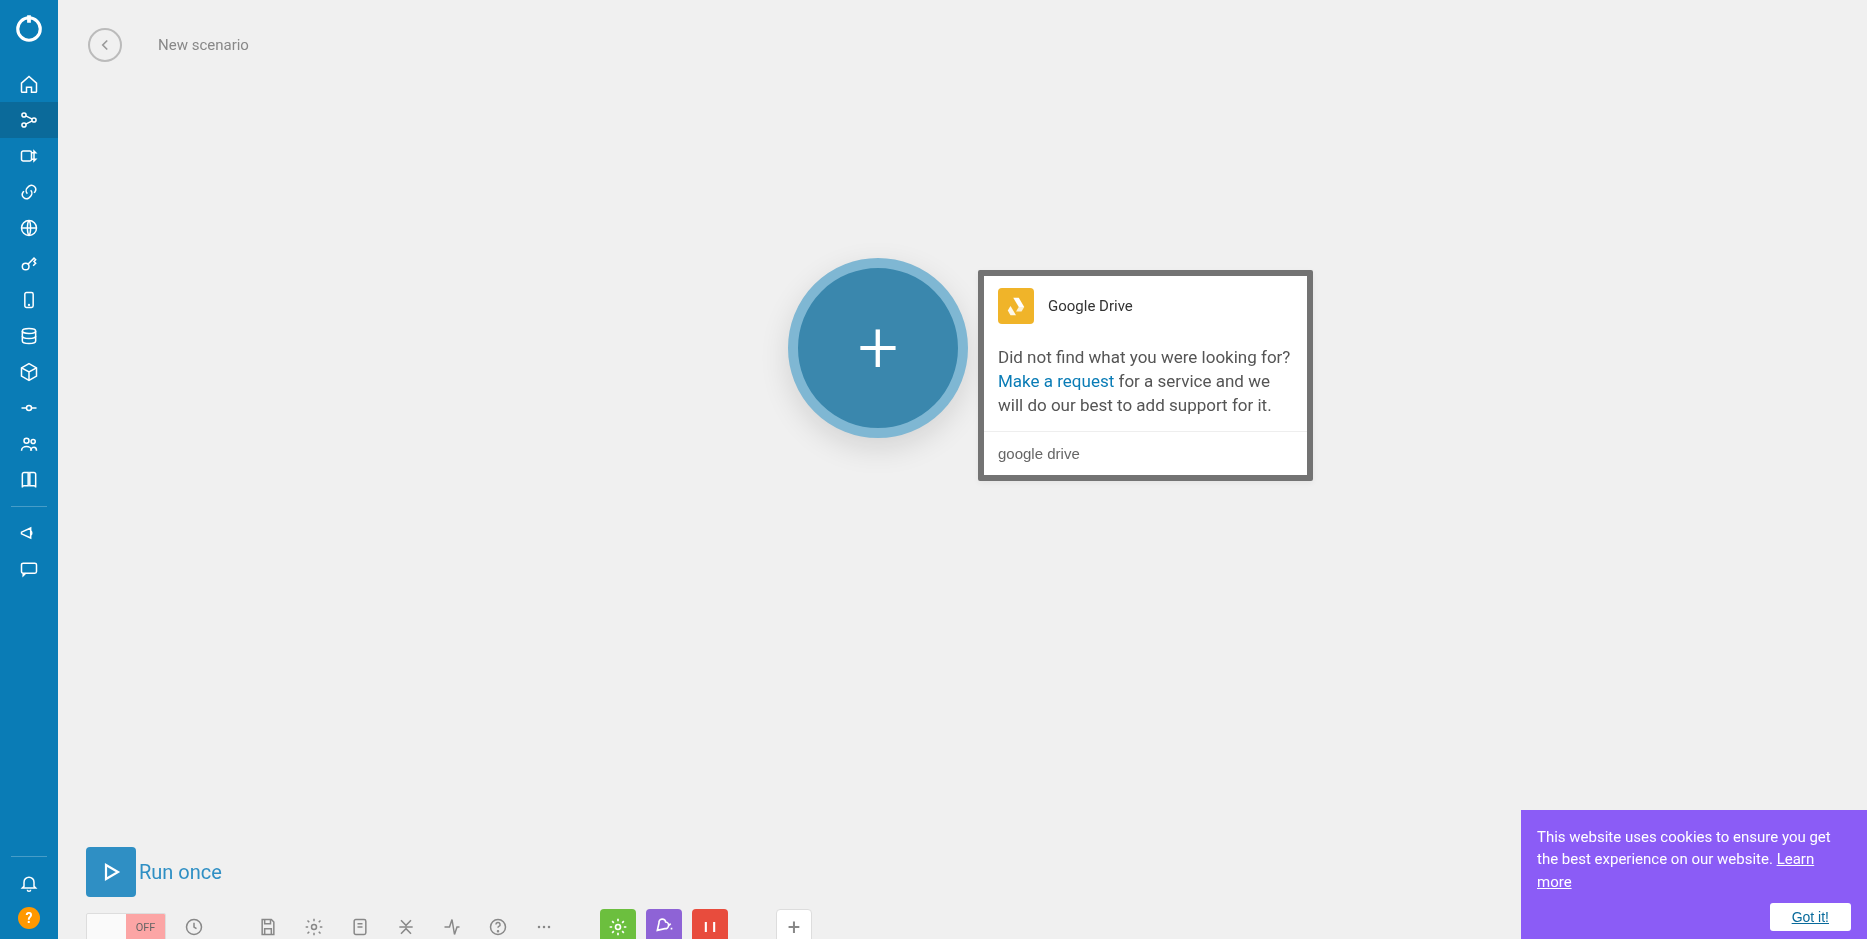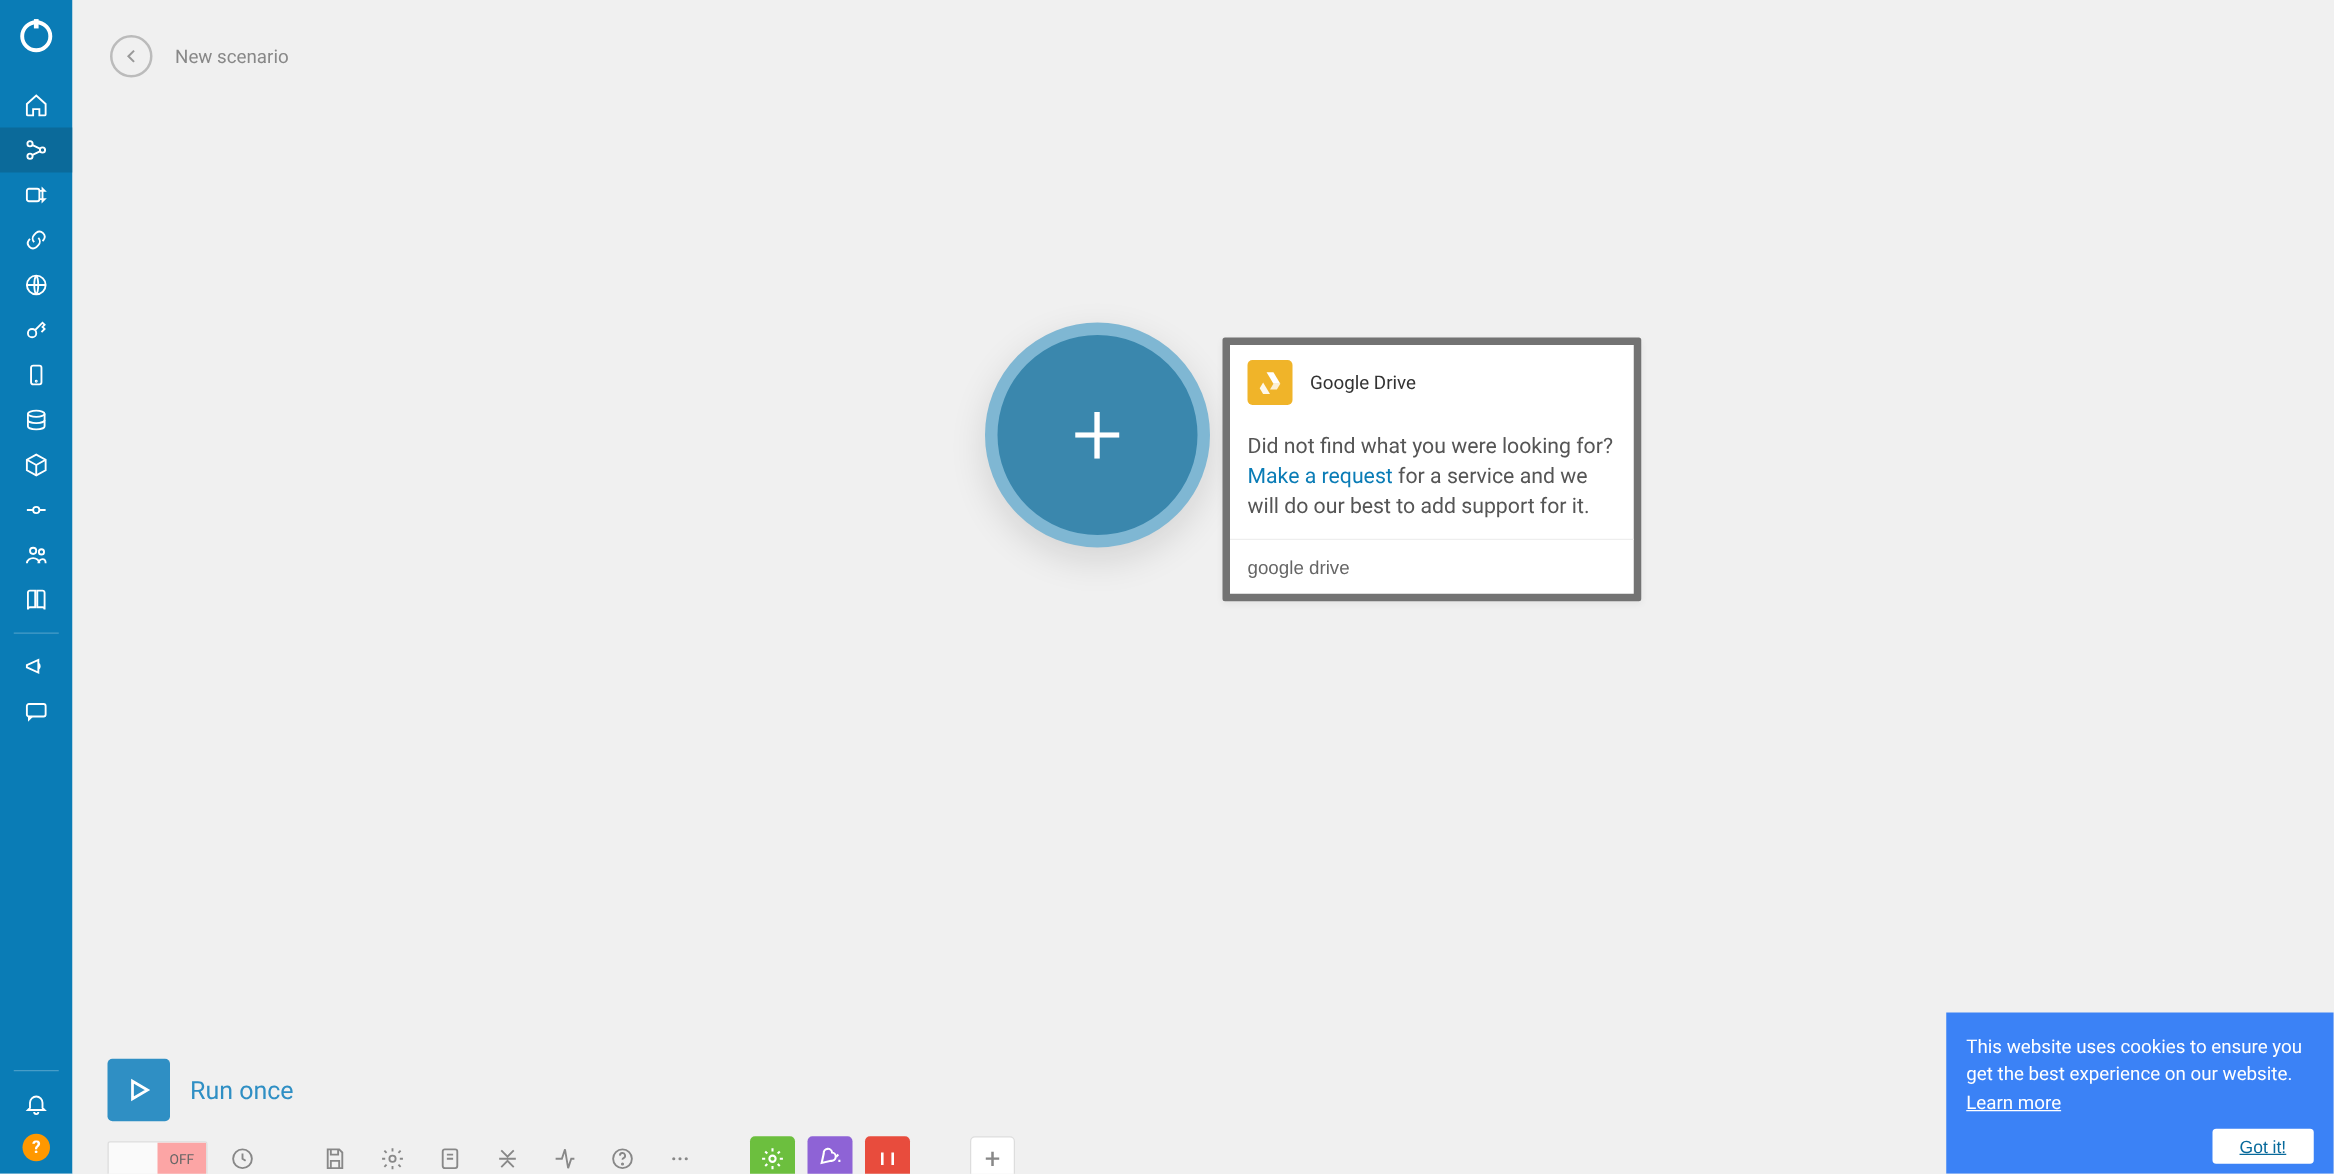--- a/index.html
+++ b/index.html
@@ -66,21 +66,21 @@
   position: absolute;
   left: 58px; top: 0;
   right: 0; bottom: 0;
   background: #f0f0f0;
 }
 .topbar {
   position: absolute;
   top: 28px; left: 30px;
   display: flex;
   align-items: center;
-  gap: 18px;
+  gap: 36px;
 }
 .back-btn {
   width: 34px; height: 34px;
   border: 2px solid #bbb;
   border-radius: 50%;
   display: flex; align-items: center; justify-content: center;
   cursor: pointer;
   color: #999;
   background: transparent;
 }
@@ -147,21 +147,21 @@
   outline: none;
   font-size: 15px;
   color: #666;
 }
 .run-block {
   position: absolute;
   left: 28px;
   bottom: 42px;
   display: flex;
   align-items: center;
-  gap: 16px;
+  gap: 3px;
 }
 .run-btn {
   width: 50px; height: 50px;
   background: #2f8fc4;
   border-radius: 4px;
   display: flex; align-items: center; justify-content: center;
   cursor: pointer;
 }
 .run-btn svg { width: 24px; height: 24px; fill: none; stroke: #fff; stroke-width: 2.2; }
 .run-label {
@@ -216,22 +216,22 @@
 .chip-red { background: #e84c3d; }
 .chip-add {
   background: #fff;
   border: 1px solid #ddd;
   color: #888;
   font-size: 22px;
 }
 .cookie-banner {
   position: absolute;
   right: 0; bottom: 0;
-  width: 310px;
-  background: #3b82f6;
+  width: 346px;
+  background: #8b5cf6;
   color: #fff;
   padding: 16px 16px 8px 16px;
   font-size: 15px;
   line-height: 1.5;
 }
 .cookie-banner a { color: #fff; text-decoration: underline; cursor: pointer; }
 .cookie-btn {
   background: #fff;
   color: #086a9b;
   border: none;

